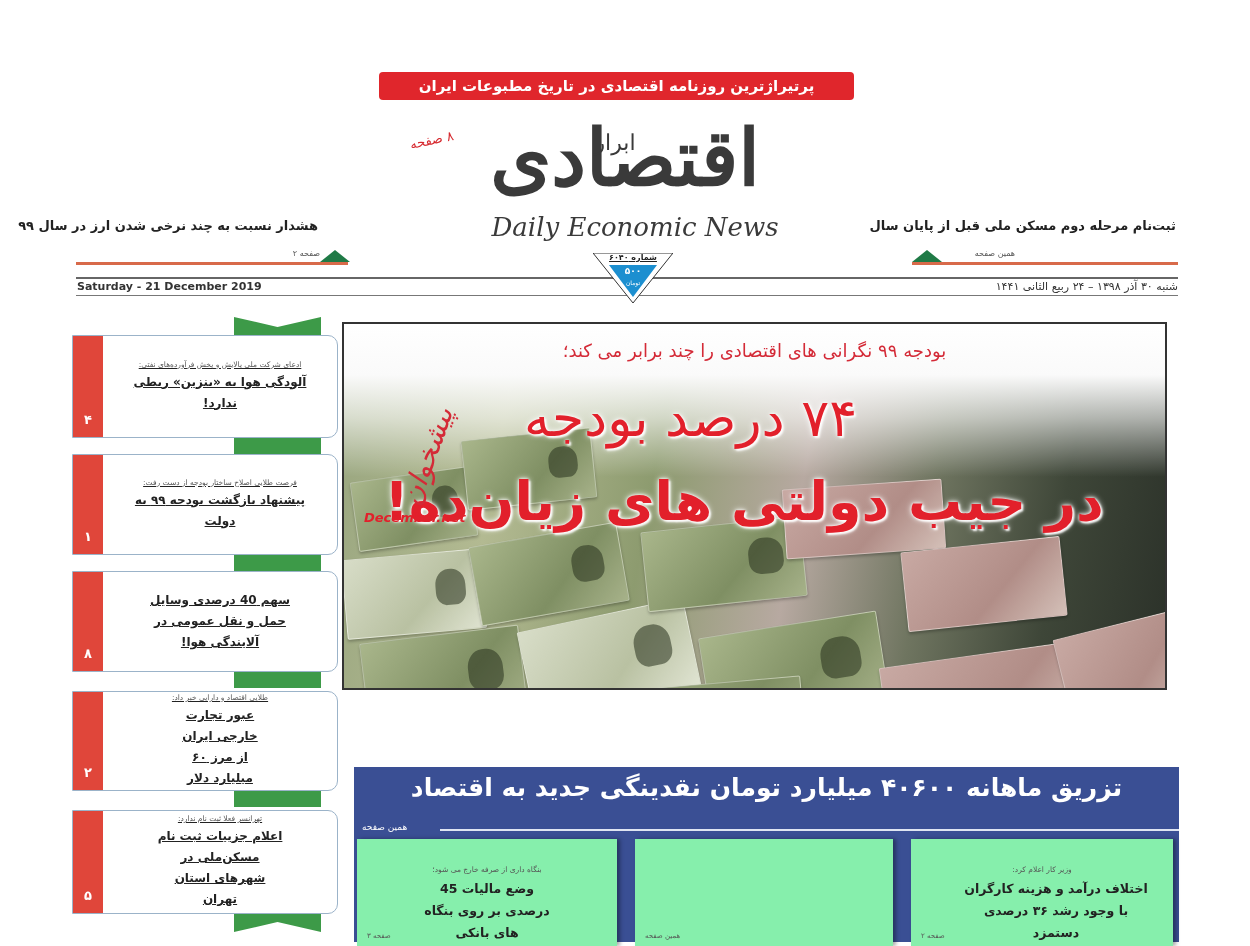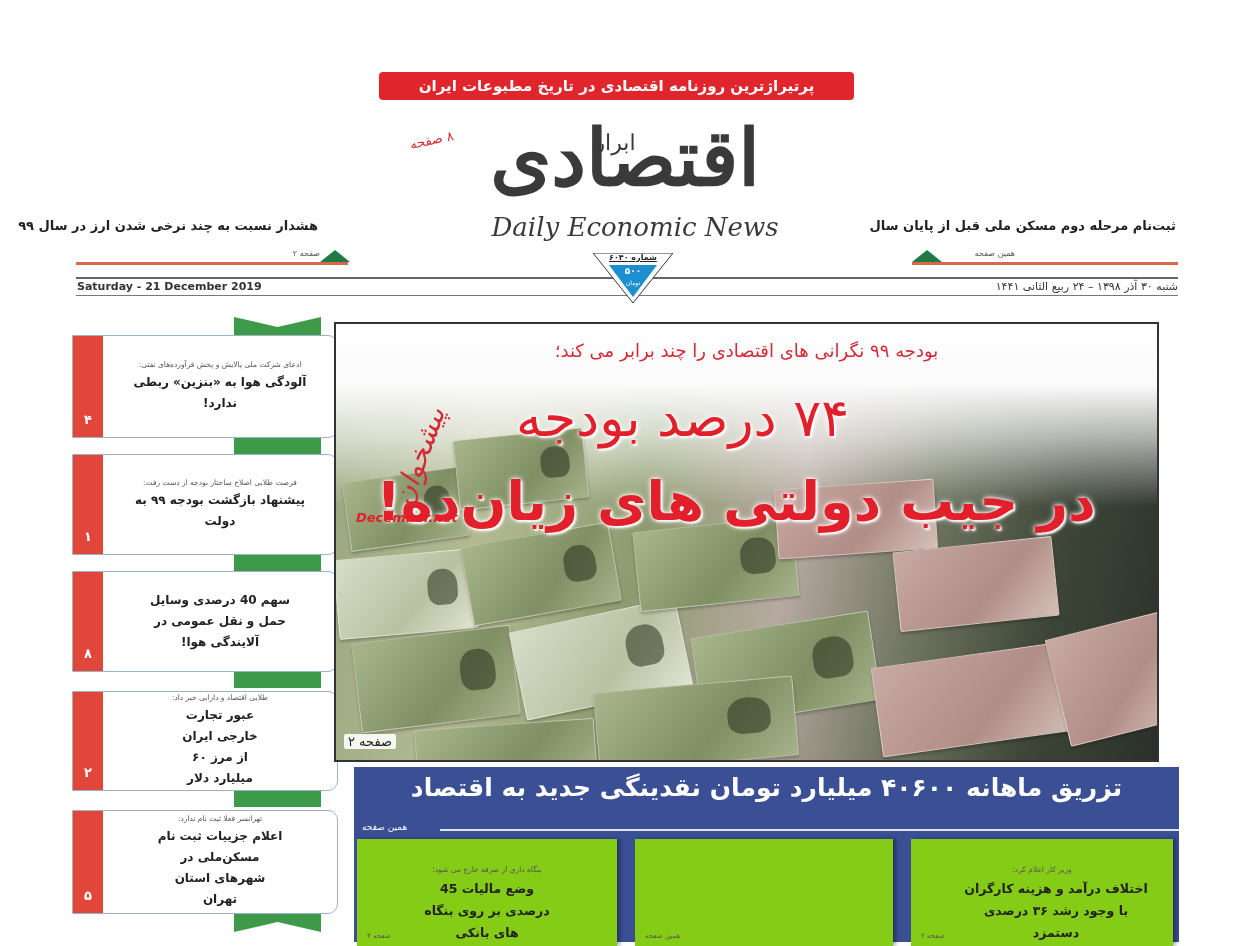--- a/index.html
+++ b/index.html
@@ -83,28 +83,28 @@
     overflow: hidden;
   }
   .card-num-strip {
     position: absolute; left: 0; top: 0; bottom: 0; width: 30px; background: #e0463a;
     color: #fff; font-weight: bold; font-size: 13px;
     display: flex; align-items: flex-end; justify-content: center; padding-bottom: 10px;
   }
   .card-body {
     position: absolute; left: 30px; right: 0; top: 0; bottom: 0;
     display: flex; flex-direction: column; align-items: center; justify-content: center;
-    direction: rtl; text-align: center; padding: 4px 24px;
+    direction: rtl; text-align: center; padding: 4px 24px; text-decoration: underline;
   }
   .card-kicker { font-size: 7.5px; color: #555; margin-bottom: 3px; white-space: nowrap; }
   .card-title { font-size: 12px; font-weight: bold; color: #222; line-height: 21px; }
 
   
   .hero {
-    left: 334px; top: 322px; width: 825px; height: 440px;
+    left: 342px; top: 322px; width: 825px; height: 368px;
     border: 2px solid #333; overflow: hidden;
     background:
       linear-gradient(180deg, #ffffff 0%, #fafafa 14%, rgba(255,255,255,0.6) 26%, rgba(255,255,255,0) 42%),
       linear-gradient(100deg, #98a57e 0%, #b3ba92 20%, #8d9b6f 38%, #b7a9a1 55%, #6f7560 70%, #3e4638 85%, #2b3129 100%);
   }
   .bill {
     position: absolute; border-radius: 2px;
     background: linear-gradient(135deg, #a9b68b, #7f8f63 60%, #a7b28a);
     border: 1px solid rgba(255,255,255,0.35);
     box-shadow: 0 2px 3px rgba(0,0,0,0.25);
@@ -146,21 +146,21 @@
     left: 354px; top: 767px; width: 825px; height: 175px; background: #3a4f94;
   }
   .blue-title {
     left: 0; top: 6px; width: 825px; text-align: center;
     font-size: 25px; font-weight: bold; color: #fff; direction: rtl;
   }
   .blue-rule { left: 86px; top: 62px; width: 739px; height: 2px; background: #dfe5f2; }
   .blue-page { left: 8px; top: 55px; font-size: 9px; color: #fff; direction: rtl; }
 
   .sub-card {
-    top: 839px; height: 107px; background: #84cc16;
+    top: 839px; height: 107px; background: #86efac;
     box-shadow: 3px 0 4px rgba(0,0,0,0.35);
     direction: rtl; text-align: center;
   }
   .sub-kicker { font-size: 7.5px; color: #555; margin-top: 26px; white-space: nowrap; }
   .sub-title { font-size: 12.5px; font-weight: bold; color: #222; line-height: 22px; margin-top: 4px; }
   .sub-page { position: absolute; bottom: 6px; left: 10px; font-size: 7px; color: #555; }
 </style>
 </head>
 <body>
 

